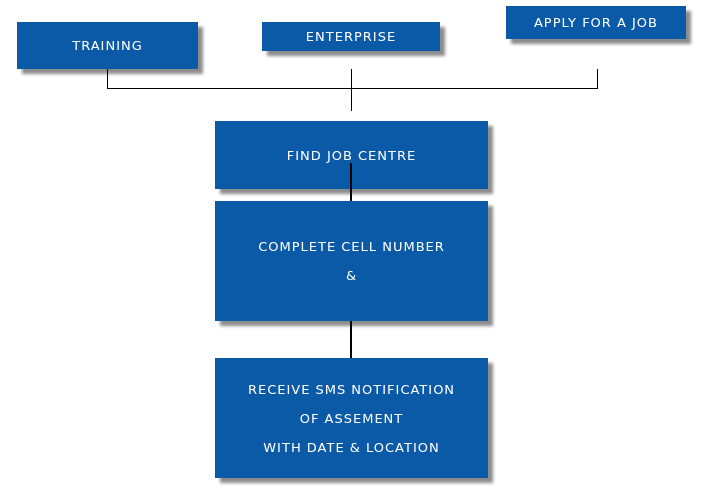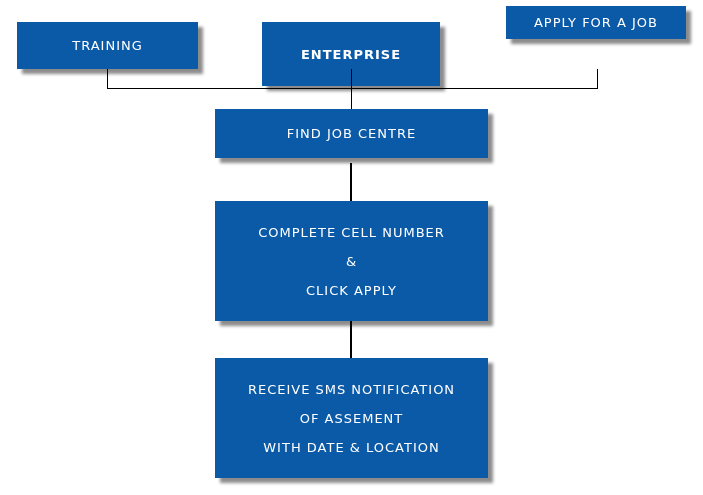--- a/index.html
+++ b/index.html
@@ -36,43 +36,42 @@
 </style>
 </head>
 <body>
 
 <div class="canvas">
 
   <div class="node" style="left:17px; top:22px; width:181px; height:47px;">
     <span class="line">TRAINING</span>
   </div>
 
-  <div class="node two-line" style="left:262px; top:22px; width:178px; height:64px;font-weight:bold;">
+  <div class="node two-line" style="left:262px; top:22px; width:178px; height:29px;">
     <span class="line">ENTERPRISE</span>
   </div>
 
   <div class="node" style="left:506px; top:6px; width:180px; height:33px;">
     <span class="line">APPLY FOR A JOB</span>
   </div>
 
   <div class="connector" style="left:107px; top:69px; width:1px; height:20px;"></div>
   <div class="connector" style="left:597px; top:69px; width:1px; height:20px;"></div>
   <div class="connector" style="left:107px; top:88px; width:491px; height:1px;"></div>
   <div class="connector" style="left:351px; top:69px; width:1px; height:42px;"></div>
 
-  <div class="node" style="left:215px; top:109px; width:273px; height:49px;">
+  <div class="node" style="left:215px; top:121px; width:273px; height:68px;">
     <span class="line">FIND JOB CENTRE</span>
   </div>
 
   <div class="connector" style="left:350px; top:163px; width:2px; height:38px;"></div>
 
   <div class="node tall" style="left:215px; top:201px; width:273px; height:120px;justify-content:center;">
     <span class="line">COMPLETE CELL NUMBER</span>
     <span class="line">&amp;</span>
-    <span class="line">CLICK APPLY</span>
   </div>
 
   <div class="connector" style="left:350px; top:321px; width:2px; height:37px;"></div>
 
   <div class="node tall" style="left:215px; top:358px; width:273px; height:120px;">
     <span class="line">RECEIVE SMS NOTIFICATION</span>
     <span class="line">OF ASSEMENT</span>
     <span class="line">WITH DATE &amp; LOCATION</span>
   </div>
 

